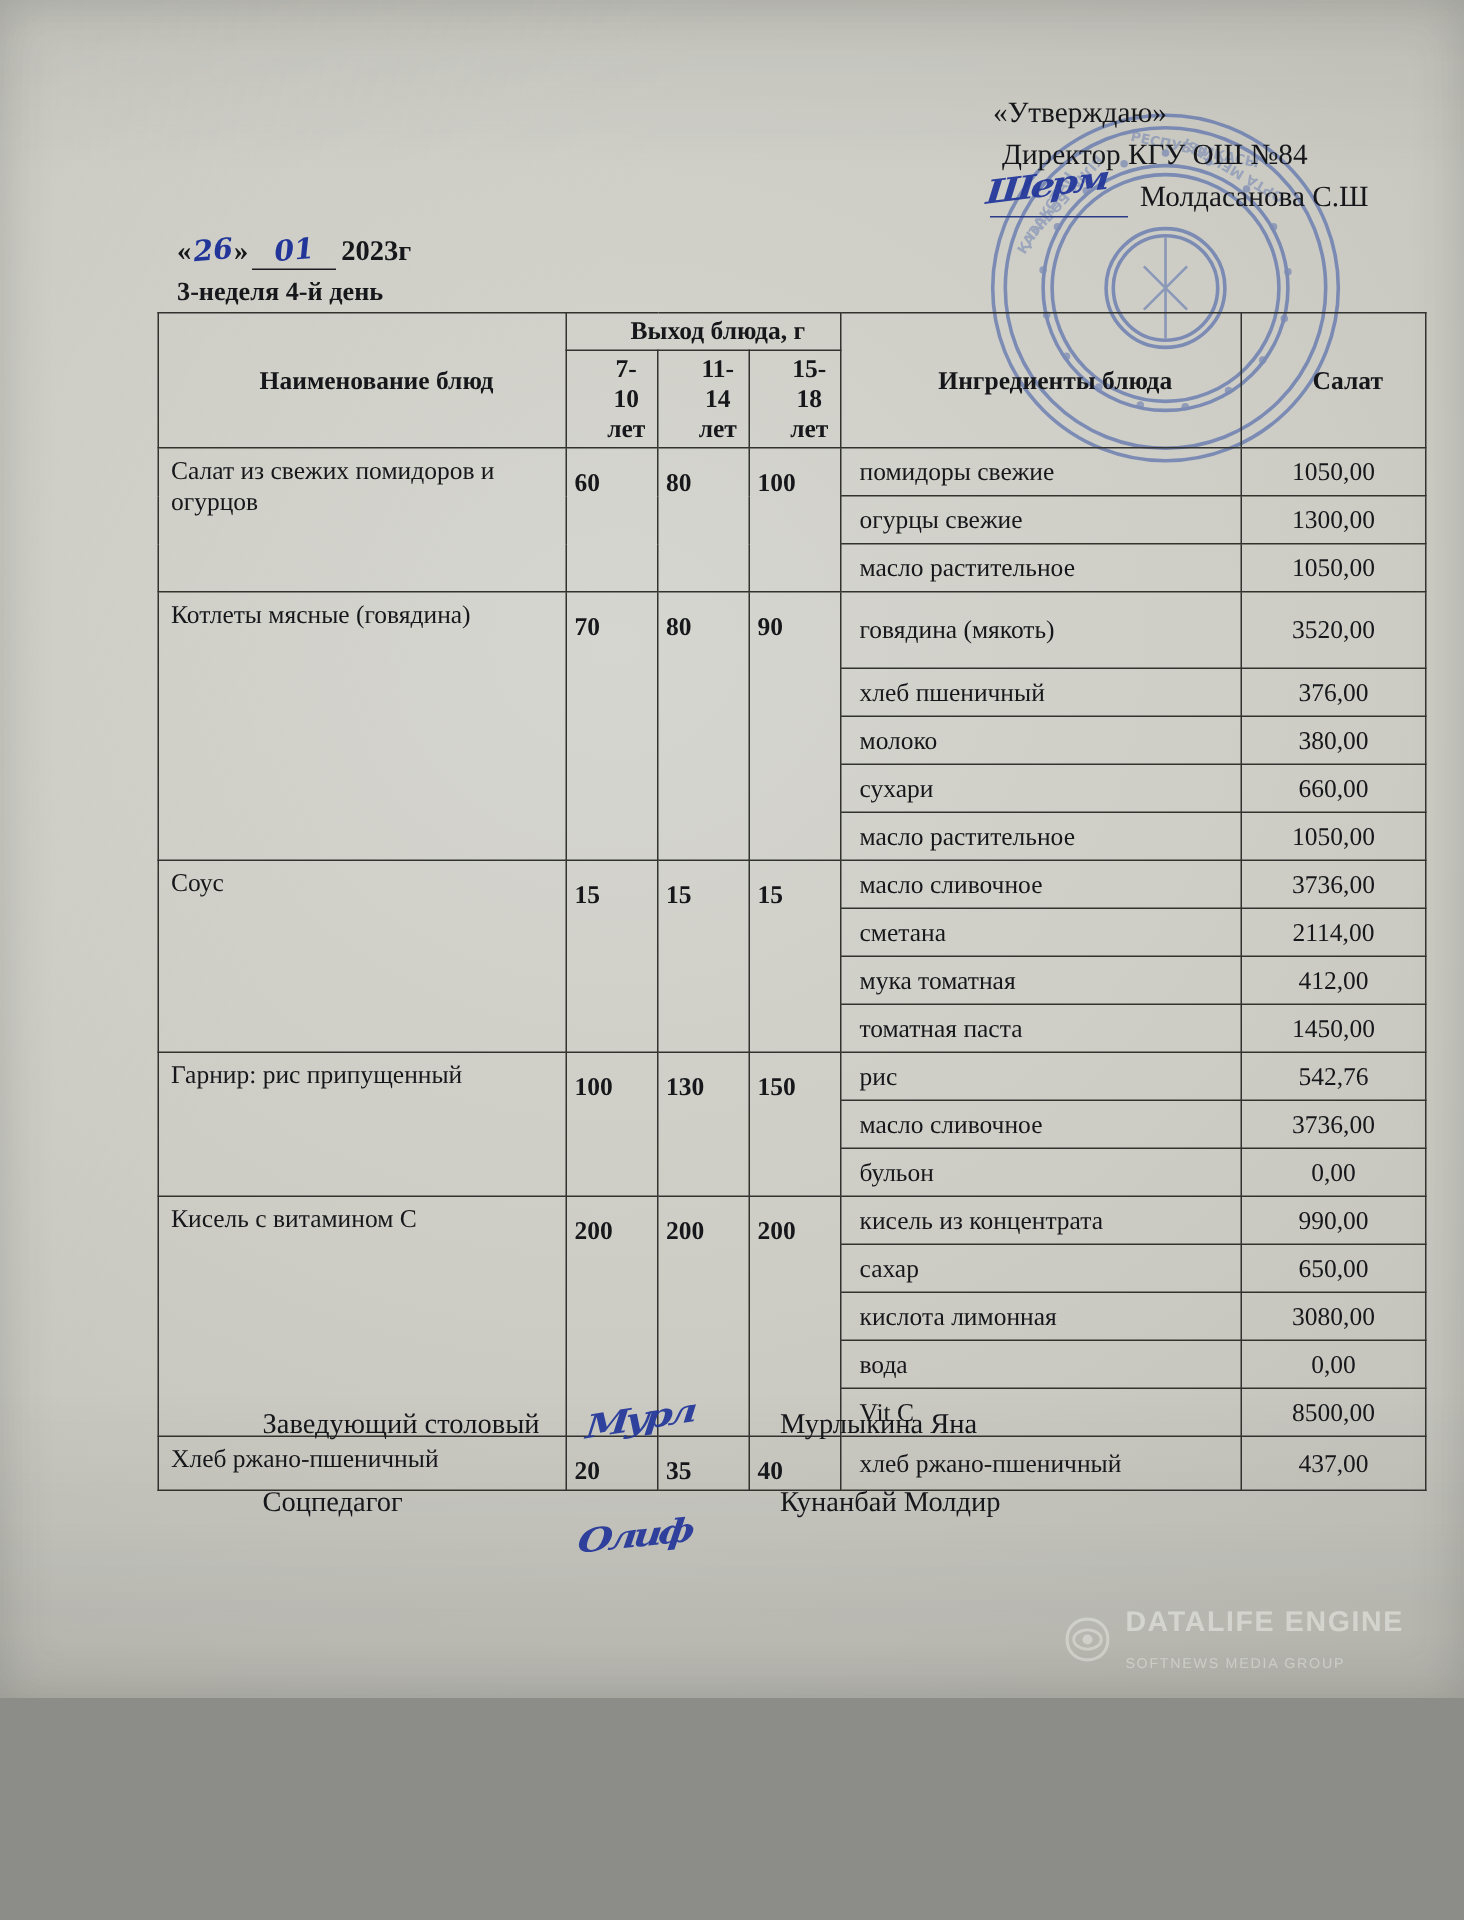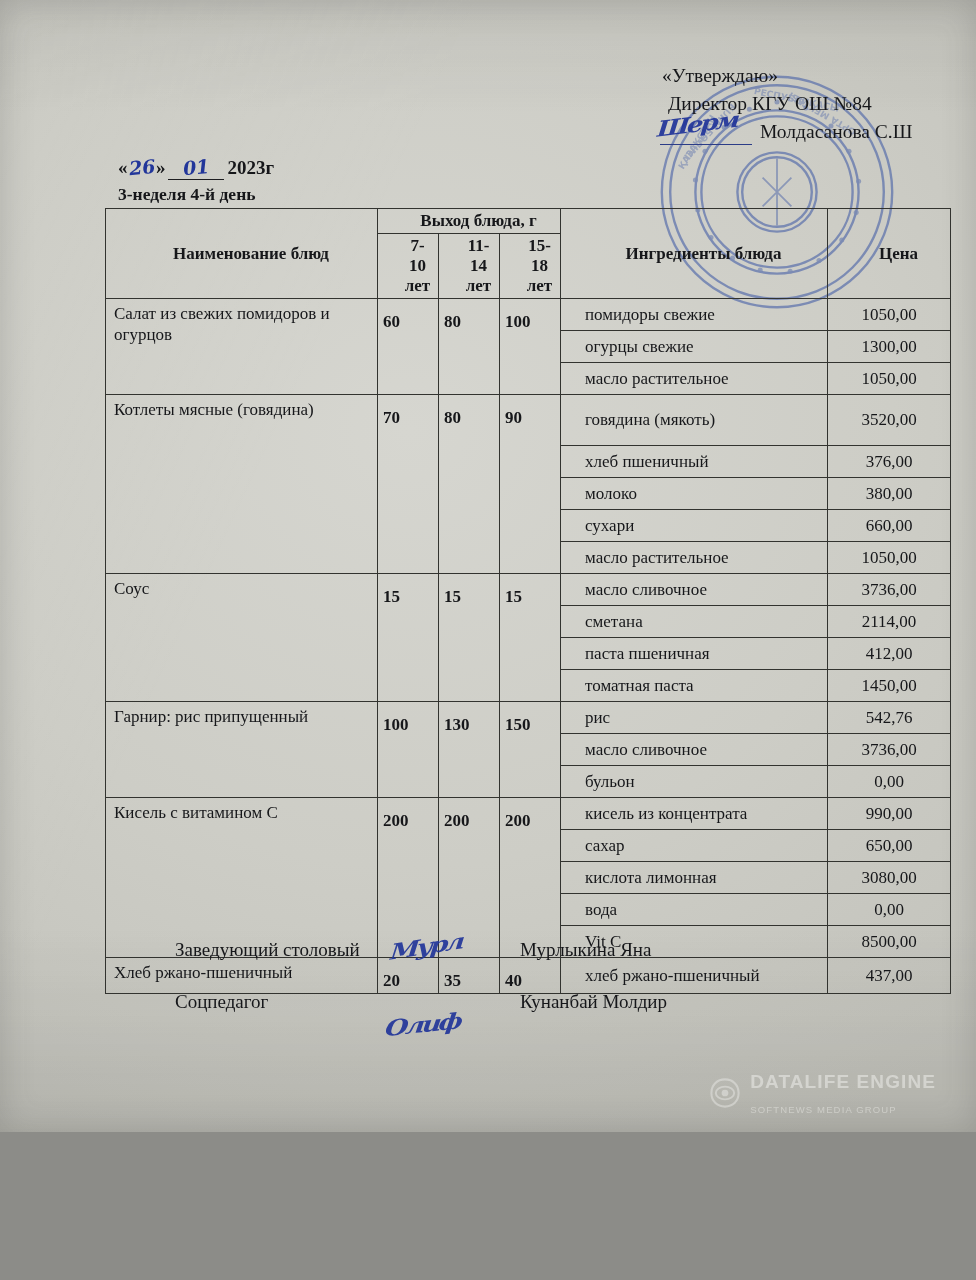--- a/index.html
+++ b/index.html
@@ -172,21 +172,21 @@
     padding-left: 8px;
   }
   td.portion {
     text-align: left;
     font-size: 17px;
     padding-top: 13px;
     font-weight: bold;
   }
   td.ingredient {
     font-size: 17px;
-    padding-left: 24px;
+    padding-left: 12px;
     vertical-align: middle;
     line-height: 1.15;
   }
   td.price {
     text-align: center;
     font-size: 17px;
     vertical-align: middle;
   }
   tr.ing-row > td.ingredient,
   tr.ing-row > td.price { height: 27px; }
@@ -338,21 +338,21 @@
     <span>2023г</span>
   </div>
   <div class="week-line">3-неделя 4-й день</div>
 
   <table class="menu-table">
     <thead>
       <tr>
         <th class="c-name" rowspan="2">Наименование блюд</th>
         <th colspan="3">Выход блюда, г</th>
         <th class="c-ing" rowspan="2">Ингредиенты блюда</th>
-        <th class="c-price" rowspan="2">Цена</th>
+        <th class="c-price" rowspan="2">Салат</th>
       </tr>
       <tr>
         <th class="c-age">7-10 лет</th>
         <th class="c-age">11-14 лет</th>
         <th class="c-age">15-18 лет</th>
       </tr>
     </thead>
     <tbody id="menu-body">
         <tr class="ing-row">
           <td class="dish-name" rowspan="3">Салат из свежих помидоров и огурцов</td>
@@ -400,21 +400,21 @@
           <td class="portion" rowspan="4">15</td>
           <td class="portion" rowspan="4">15</td>
           <td class="ingredient">масло сливочное</td>
           <td class="price">3736,00</td>
         </tr>
         <tr class="ing-row">
           <td class="ingredient">сметана</td>
           <td class="price">2114,00</td>
         </tr>
         <tr class="ing-row">
-          <td class="ingredient">паста пшеничная</td>
+          <td class="ingredient">мука томатная</td>
           <td class="price">412,00</td>
         </tr>
         <tr class="ing-row">
           <td class="ingredient">томатная паста</td>
           <td class="price">1450,00</td>
         </tr>
         <tr class="ing-row">
           <td class="dish-name" rowspan="3">Гарнир: рис припущенный</td>
           <td class="portion" rowspan="3">100</td>
           <td class="portion" rowspan="3">130</td>

